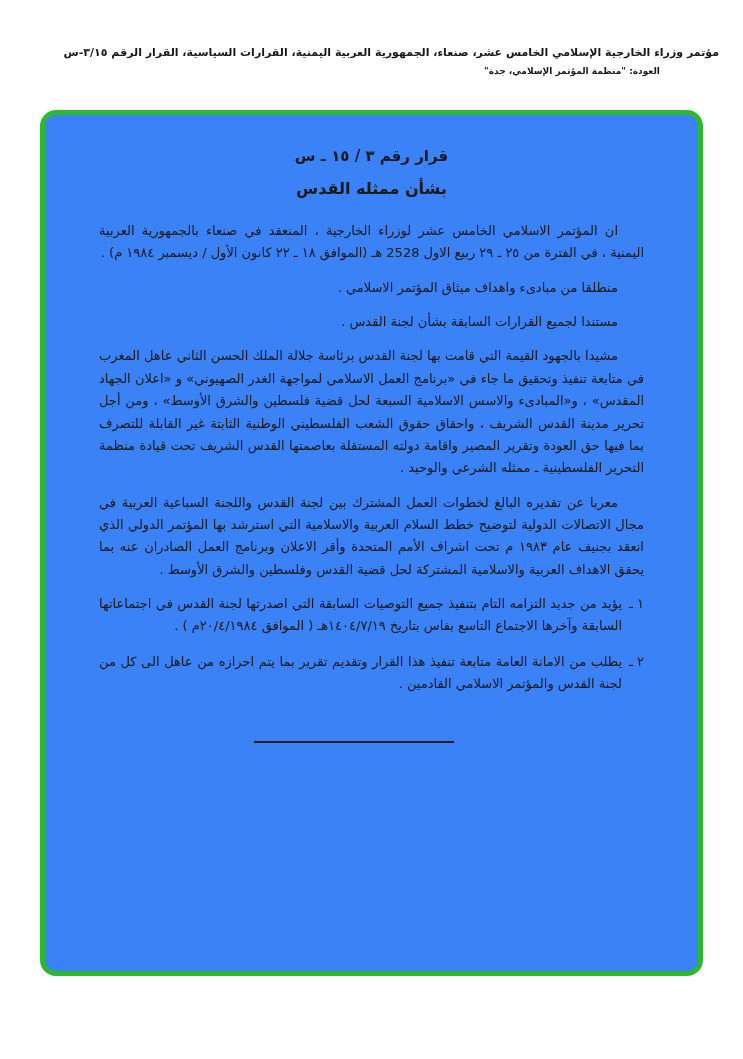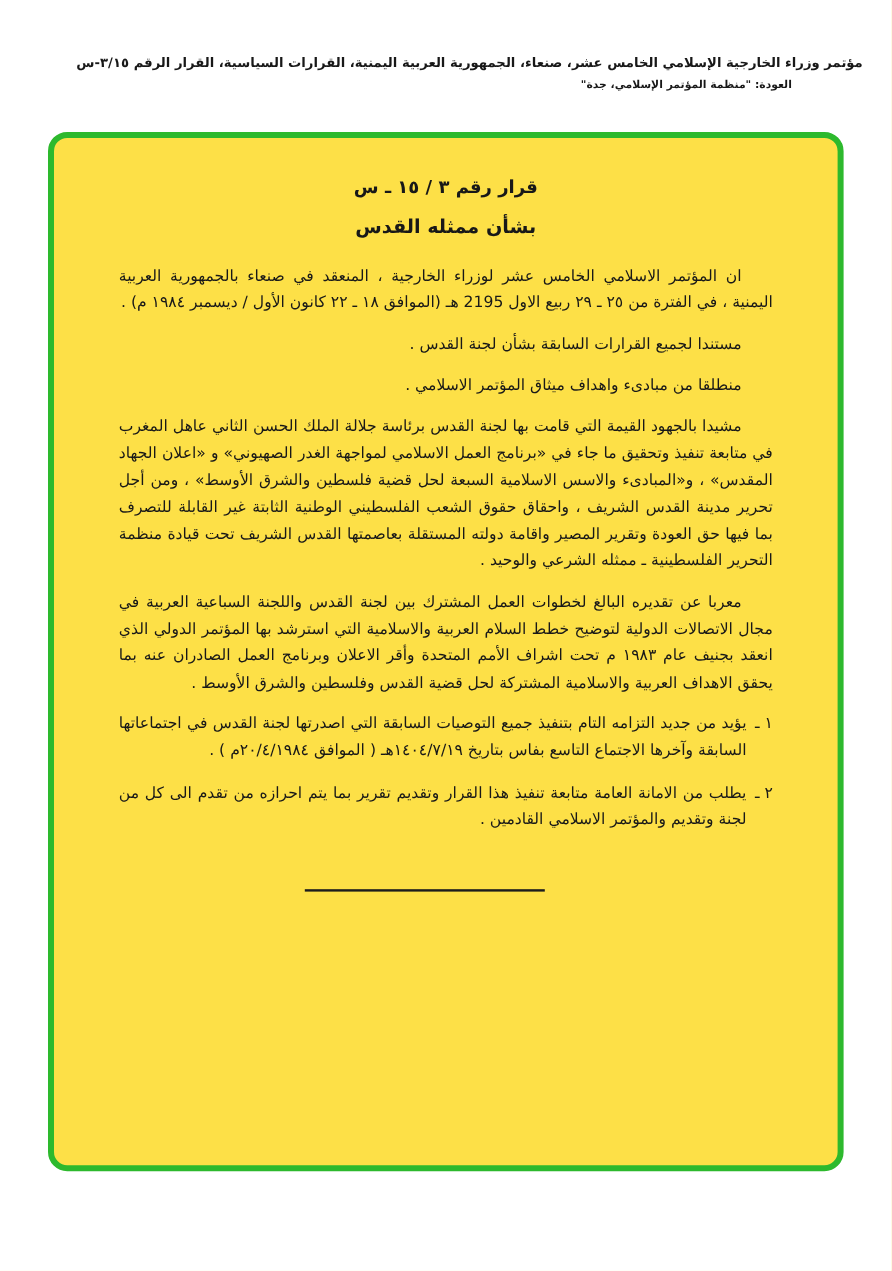--- a/index.html
+++ b/index.html
@@ -39,21 +39,21 @@
     white-space: nowrap;
   }
   
   .frame {
     direction: rtl;
     margin: 34px 40px 0 40px;
     height: 866px;
     border: 5px solid #2db92d;
     border-radius: 16px;
     padding: 32px 54px 0 54px;
-    background: #fde047;
+    background: #3b82f6;
   }
   .res-title {
     text-align: center;
     font-size: 15px;
     font-weight: 700;
     margin-bottom: 14px;
   }
   .res-subject {
     text-align: center;
     font-size: 16px;
@@ -103,34 +103,34 @@
     </div>
   </header>
 
   <div class="frame" style="border-color: rgb(45, 185, 45);">
 
     <div class="res-title">قرار رقم ٣ / ١٥ ـ س</div>
 
     <div class="res-subject">بشأن ممثله القدس</div>
 
     <div class="doc-body">
-      <p>ان المؤتمر الاسلامي الخامس عشر لوزراء الخارجية ، المنعقد في صنعاء بالجمهورية العربية اليمنية ، في الفترة من ٢٥ ـ ٢٩ ربيع الاول 2195 هـ (الموافق ١٨ ـ ٢٢ كانون الأول / ديسمبر ١٩٨٤ م) .</p>
+      <p>ان المؤتمر الاسلامي الخامس عشر لوزراء الخارجية ، المنعقد في صنعاء بالجمهورية العربية اليمنية ، في الفترة من ٢٥ ـ ٢٩ ربيع الاول 2528 هـ (الموافق ١٨ ـ ٢٢ كانون الأول / ديسمبر ١٩٨٤ م) .</p>
+      <p>منطلقا من مبادىء واهداف ميثاق المؤتمر الاسلامي .</p>
       <p>مستندا لجميع القرارات السابقة بشأن لجنة القدس .</p>
-      <p>منطلقا من مبادىء واهداف ميثاق المؤتمر الاسلامي .</p>
       <p>مشيدا بالجهود القيمة التي قامت بها لجنة القدس برئاسة جلالة الملك الحسن الثاني عاهل المغرب في متابعة تنفيذ وتحقيق ما جاء في «برنامج العمل الاسلامي لمواجهة الغدر الصهيوني» و «اعلان الجهاد المقدس» ، و«المبادىء والاسس الاسلامية السبعة لحل قضية فلسطين والشرق الأوسط» ، ومن أجل تحرير مدينة القدس الشريف ، واحقاق حقوق الشعب الفلسطيني الوطنية الثابتة غير القابلة للتصرف بما فيها حق العودة وتقرير المصير واقامة دولته المستقلة بعاصمتها القدس الشريف تحت قيادة منظمة التحرير الفلسطينية ـ ممثله الشرعي والوحيد .</p>
       <p>معربا عن تقديره البالغ لخطوات العمل المشترك بين لجنة القدس واللجنة السباعية العربية في مجال الاتصالات الدولية لتوضيح خطط السلام العربية والاسلامية التي استرشد بها المؤتمر الدولي الذي انعقد بجنيف عام ١٩٨٣ م تحت اشراف الأمم المتحدة وأقر الاعلان وبرنامج العمل الصادران عنه بما يحقق الاهداف العربية والاسلامية المشتركة لحل قضية القدس وفلسطين والشرق الأوسط .</p>
 
       <div class="operative">
         <span class="num">١ ـ</span>
         <span class="itxt">يؤيد من جديد التزامه التام بتنفيذ جميع التوصيات السابقة التي اصدرتها لجنة القدس في اجتماعاتها السابقة وآخرها الاجتماع التاسع بفاس بتاريخ ١٤٠٤/٧/١٩هـ ( الموافق ٢٠/٤/١٩٨٤م ) .</span>
       </div>
 
       <div class="operative">
         <span class="num">٢ ـ</span>
-        <span class="itxt">يطلب من الامانة العامة متابعة تنفيذ هذا القرار وتقديم تقرير بما يتم احرازه من تقدم الى كل من لجنة وتقديم والمؤتمر الاسلامي القادمين .</span>
+        <span class="itxt">يطلب من الامانة العامة متابعة تنفيذ هذا القرار وتقديم تقرير بما يتم احرازه من عاهل الى كل من لجنة القدس والمؤتمر الاسلامي القادمين .</span>
       </div>
     </div>
 
     <div class="sig-line"></div>
 
   </div>
 
 </div>
 
 </body></html>

